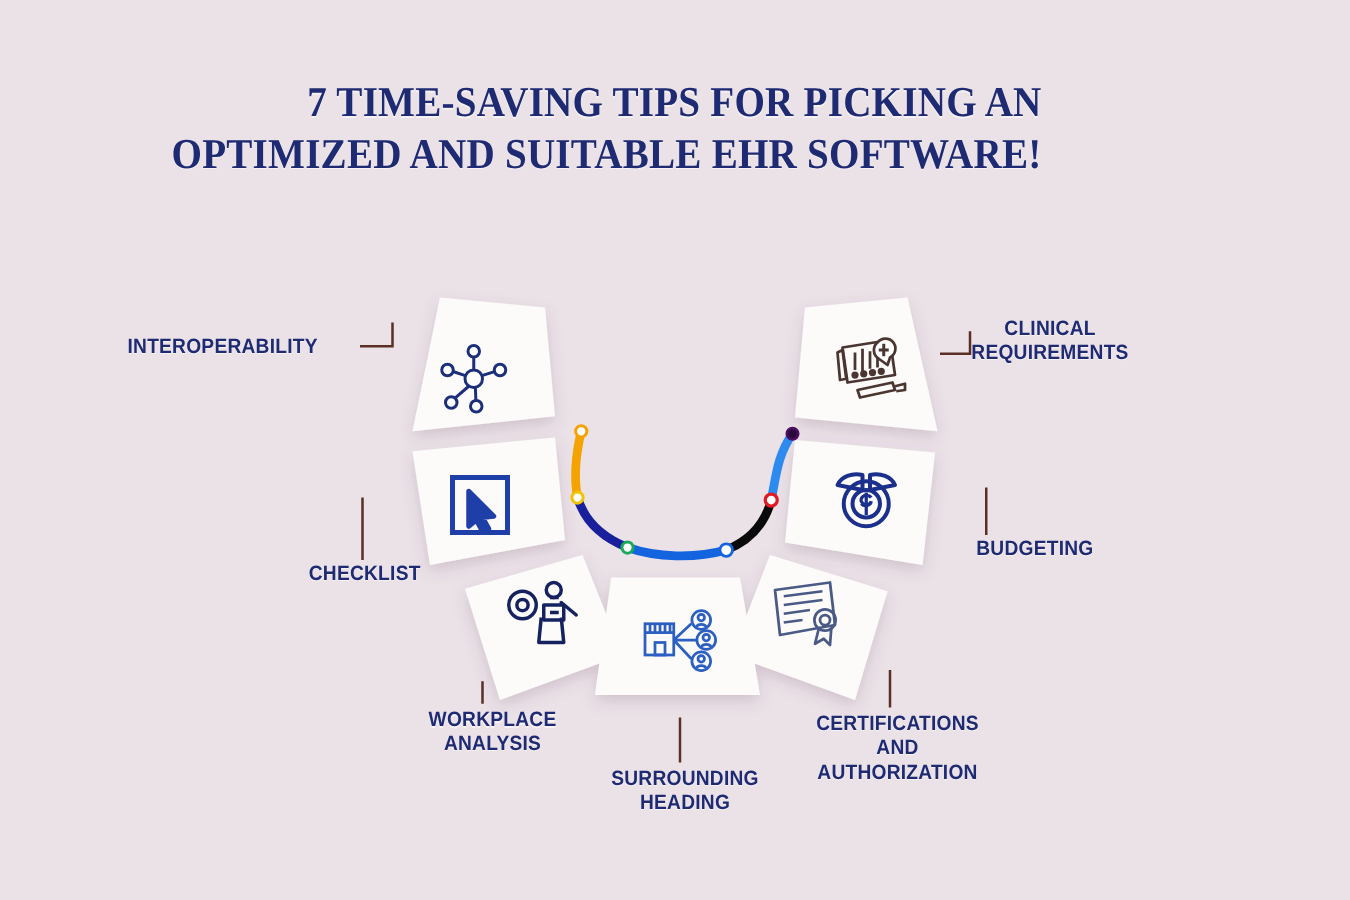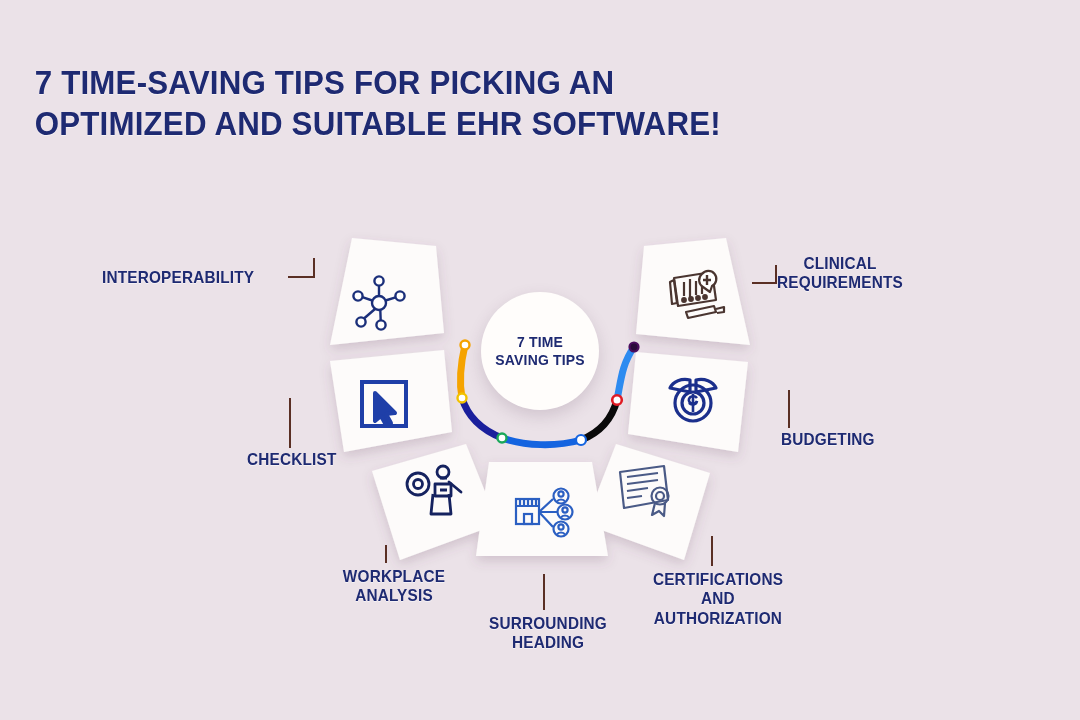--- a/index.html
+++ b/index.html
@@ -6,22 +6,23 @@
   body{
     width:1080px;height:720px;overflow:hidden;
     background:#ebe2e8;
     font-family:"Liberation Sans", sans-serif;
     position:relative;
   }
   #stage{position:absolute;inset:0;}
 
   
   .title-wrap{
-    position:absolute;left:0;top:62px;width:868px;text-align:left;
+    position:absolute;left:0;top:62px;width:868px;text-align:right;
     line-height:1.22;
+    font-family:Liberation Serif, serif;
   }
   .title-line{
     display:block;
     color:#1e2a72;
     font-weight:bold;
     font-size:34px;
     letter-spacing:.2px;
     transform:scaleX(.92);
     transform-origin:center;
     text-shadow:0 1px 0 rgba(255,255,255,.5);
@@ -205,26 +206,20 @@
       <circle cx="25" cy="33" r="1.8" fill="#4a3530"></circle>
       <circle cx="32" cy="32" r="1.8" fill="#4a3530"></circle>
       <circle cx="39" cy="31" r="1.8" fill="#4a3530"></circle>
       <path d="M36,8 a8,8 0 1 1 10,12 l-2,6 l-7,-5 a8,8 0 0 1 -1,-13 Z" fill="#ffffff" stroke-linejoin="round"></path>
       <path d="M41,9 L41,19 M37,14 L45,14" stroke-width="2.4"></path>
       <path d="M20,46 L48,40 L50,46 L22,52 Z" stroke-linejoin="round"></path>
       <path d="M50,43 L58,41 L58,46 L51,47" stroke-linejoin="round"></path>
     </svg>
   </div>
 
-  <div class="hub">
-    <div class="hub-text">
-      <span>7 TIME</span><br>
-      <span>SAVING TIPS</span>
-    </div>
-  </div>
 
   <div class="lbl l" id="lbl-interoperability">INTEROPERABILITY</div>
 
   <div class="lbl l" id="lbl-checklist">CHECKLIST</div>
 
   <div class="lbl c" id="lbl-workplace">WORKPLACE
 ANALYSIS</div>
 
   <div class="lbl c" id="lbl-surrounding">SURROUNDING
 HEADING</div>

